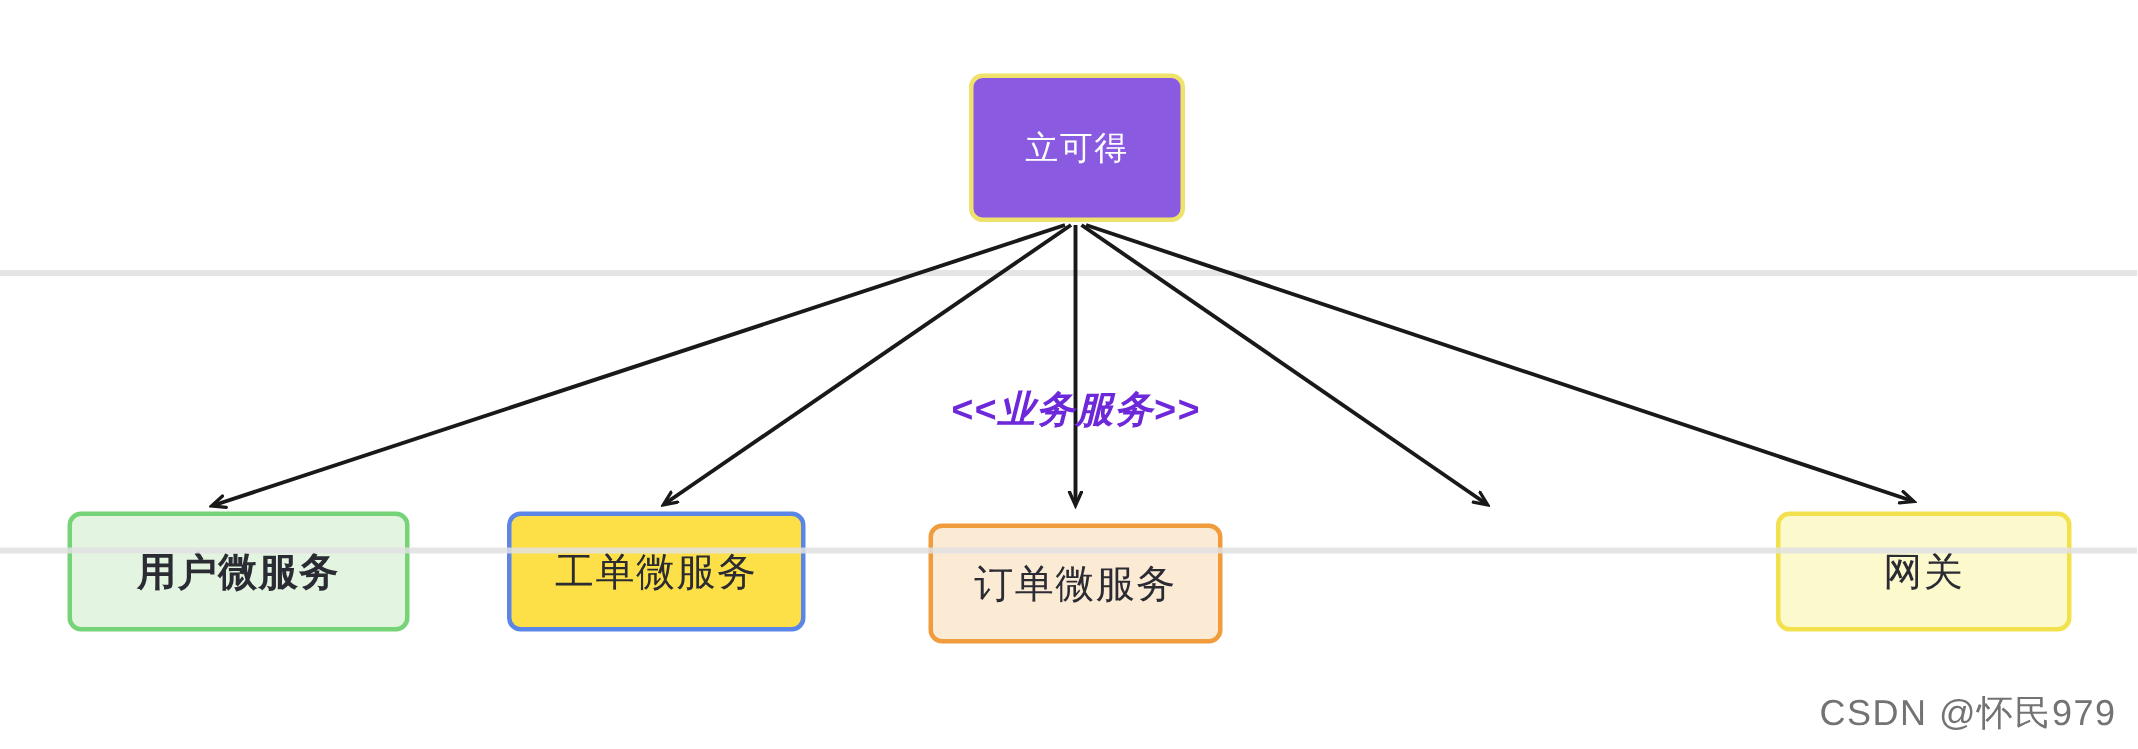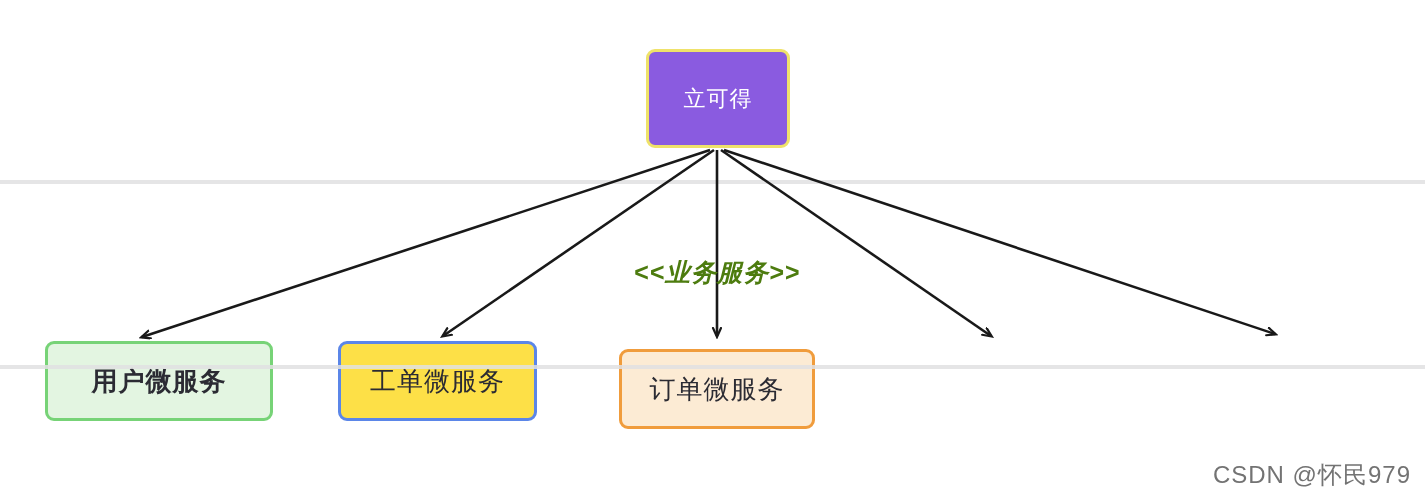--- a/index.html
+++ b/index.html
@@ -36,21 +36,21 @@
 
   .arrows{position:absolute;left:0;top:0;z-index:4;pointer-events:none;}
 
   .edge-label{
     position:absolute;
     left:607px;top:256px;width:220px;
     text-align:center;
     font-size:25px;
     font-weight:bold;
     font-style:italic;
-    color:#4d7c0f;
+    color:#6d28d9;
     z-index:5;
     letter-spacing:1px;
   }
   .watermark{
     position:absolute;
     right:14px;top:459px;
     font-size:24px;
     color:#737373;
     z-index:6;
     letter-spacing:1px;
@@ -71,20 +71,23 @@
 
   <div class="node node-0" style="background: rgb(227, 245, 225); border-color: rgb(119, 211, 119);">
     <span>用户微服务</span>
   </div>
   <div class="node node-1" style="background: #fde047; border-color: rgb(91, 134, 232);">
     <span>工单微服务</span>
   </div>
   <div class="node node-2" style="background: rgb(252, 235, 212); border-color: rgb(240, 156, 60);">
     <span>订单微服务</span>
   </div>
+  <div class="node node-4" style="background: rgb(252, 249, 204); border-color: rgb(242, 225, 77);">
+    <span>网关</span>
+  </div>
 
   <svg class="arrows" width="1425" height="499" viewBox="0 0 1425 499">
     <defs>
       <marker id="ah" markerWidth="12" markerHeight="12" refX="9" refY="5" orient="auto" markerUnits="userSpaceOnUse">
         <path id="ah-path" d="M1,1 L10,5 L1,9" fill="none" stroke="#191919" stroke-width="2.2" stroke-linecap="round"></path>
       </marker>
     </defs>
     <line class="arrow-line" x1="710" y1="150" x2="142" y2="337" stroke="#191919" stroke-width="2.6" marker-end="url(#ah)"></line>
     <line class="arrow-line" x1="714" y1="150" x2="443" y2="336" stroke="#191919" stroke-width="2.6" marker-end="url(#ah)"></line>
     <line class="arrow-line" x1="717" y1="150" x2="717" y2="336" stroke="#191919" stroke-width="2.6" marker-end="url(#ah)"></line>

